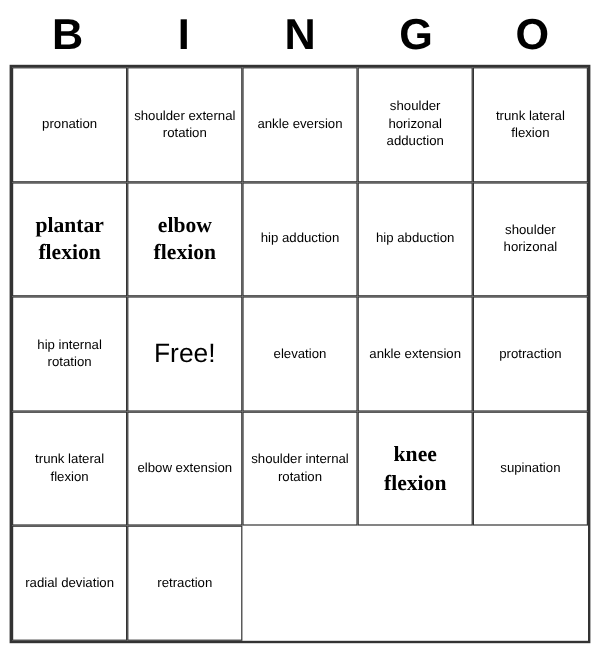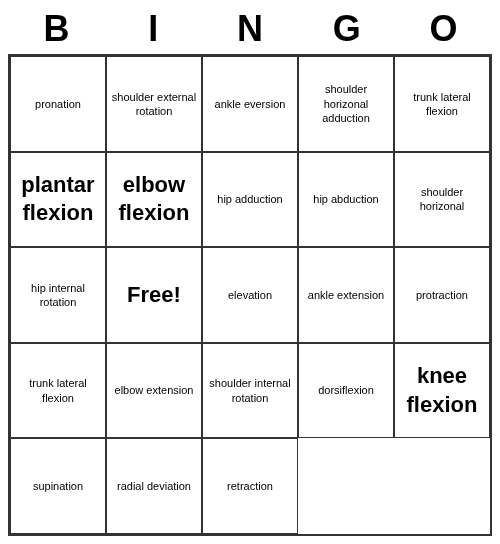--- a/index.html
+++ b/index.html
@@ -39,26 +39,27 @@
       display: flex;
       align-items: center;
       justify-content: center;
       text-align: center;
       padding: 4px;
       font-size: 11px;
       line-height: 1.3;
       min-height: 88px;
     }
     .bingo-cell.large-text {
-      font-size: 22px;
+      font-size: 18px;
       font-weight: bold;
+      font-family: Liberation Serif, serif;
     }
     .bingo-cell.free {
       font-size: 22px;
-      font-weight: bold;
+      font-weight: normal;
     }
   </style>
 </head>
 <body>
 
 <div class="bingo-title">
   <span class="bingo-letter">B</span>
   <span class="bingo-letter">I</span>
   <span class="bingo-letter">N</span>
   <span class="bingo-letter">G</span>
@@ -77,18 +78,17 @@
     <div class="bingo-cell">hip abduction</div>
     <div class="bingo-cell">shoulder horizonal</div>
     <div class="bingo-cell">hip internal rotation</div>
     <div class="bingo-cell free">Free!</div>
     <div class="bingo-cell">elevation</div>
     <div class="bingo-cell">ankle extension</div>
     <div class="bingo-cell">protraction</div>
     <div class="bingo-cell">trunk lateral flexion</div>
     <div class="bingo-cell">elbow extension</div>
     <div class="bingo-cell">shoulder internal rotation</div>
-    <div class="bingo-cell">dorsiflexion</div>
     <div class="bingo-cell large-text">knee flexion</div>
     <div class="bingo-cell">supination</div>
     <div class="bingo-cell">radial deviation</div>
     <div class="bingo-cell">retraction</div>
   </div>
 
 </body></html>

